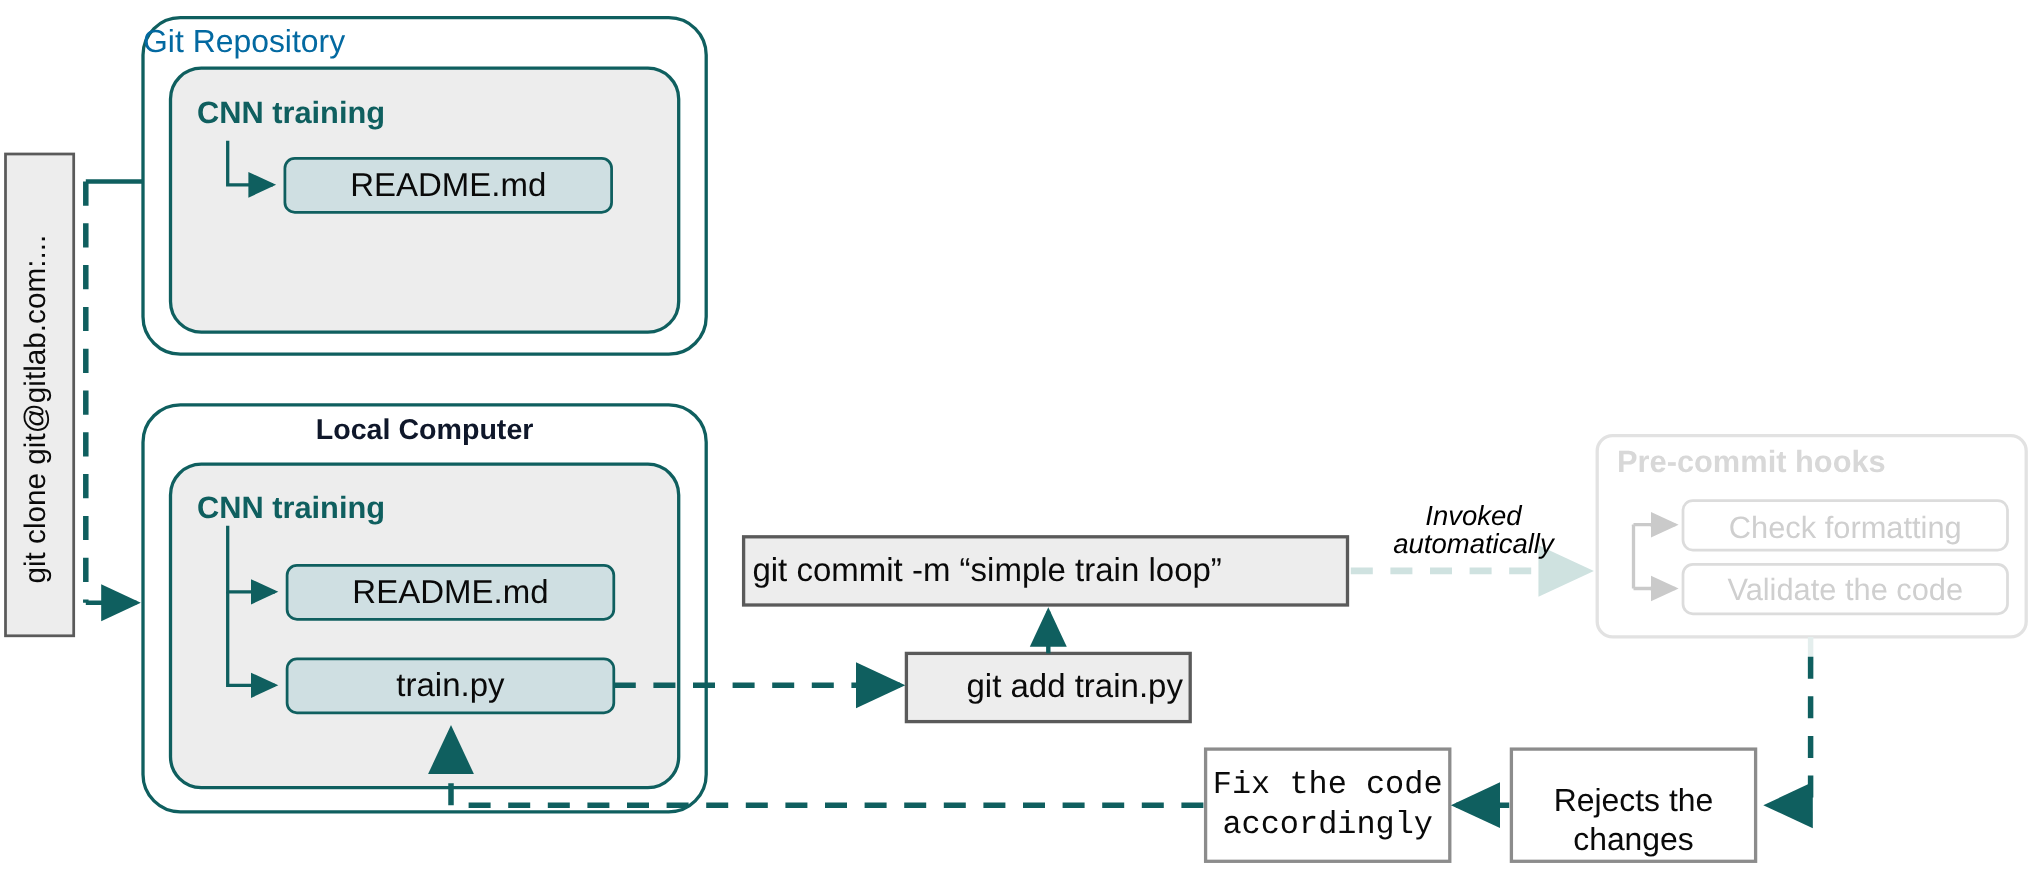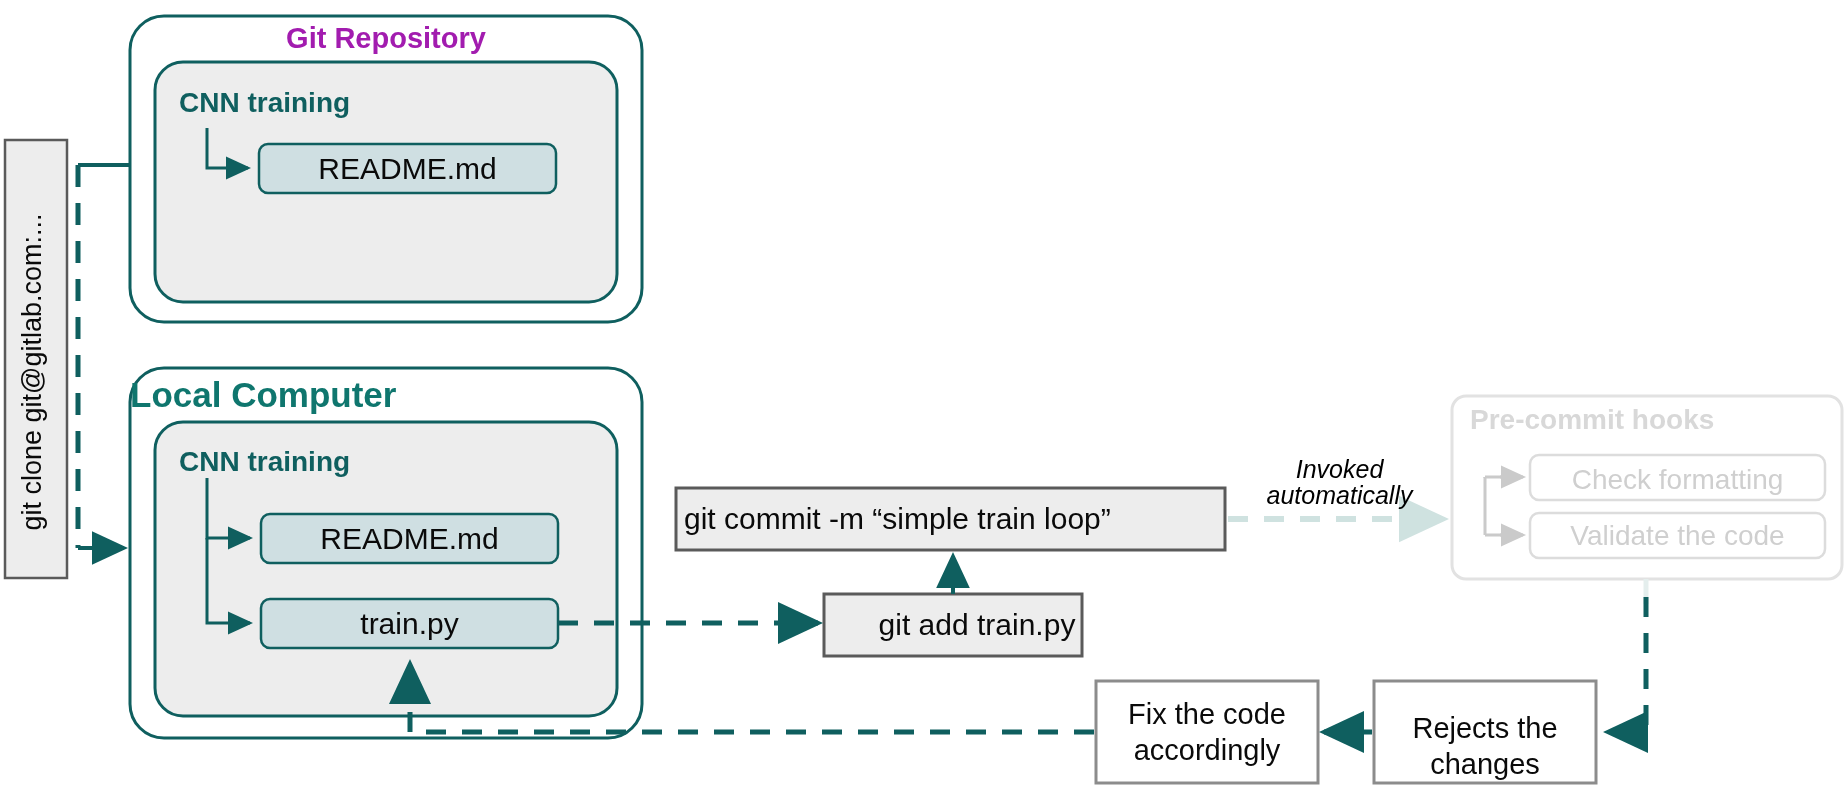--- a/index.html
+++ b/index.html
@@ -107,34 +107,34 @@
    back into train.py --&gt;
   <path d="M1094 732 L410 732 L410 664" fill="none" stroke="#0f5f5f" stroke-width="5" stroke-dasharray="20 16" marker-end="url(#ah-teal-s)"></path>
 </svg>
 
 <div style="position:absolute;left:-183px;top:346px;width:430px;height:52px;
             transform:rotate(-90deg);display:flex;align-items:center;justify-content:center;
             font-size:27px;color:#0a0a0a;white-space:nowrap;">
   <span>git clone git@gitlab.com:...</span>
 </div>
 
-<div style="position:absolute;left:130px;top:22px;width:512px;text-align:center;
-            font-size:29px;font-weight:bold;color:#a21caf;">
+<div style="position:absolute;left:130px;top:22px;width:512px;
+            font-size:29px;font-weight:normal;color:#0369a1;">
   <span>Git Repository</span>
 </div>
 <div style="position:absolute;left:179px;top:87px;font-size:28px;font-weight:bold;color:#0f5f5f;">
   <span>CNN training</span>
 </div>
 <div style="position:absolute;left:259px;top:144px;width:297px;height:49px;
             display:flex;align-items:center;justify-content:center;font-size:30px;color:#0a0a0a;">
   <span>README.md</span>
 </div>
 
-<div style="position:absolute;left:130px;top:375px;width:512px;
-            font-size:35px;font-weight:bold;color:#0f766e;">
+<div style="position:absolute;left:130px;top:375px;width:512px;text-align:center;
+            font-size:26px;font-weight:bold;color:#0f172a;">
   <span>Local Computer</span>
 </div>
 <div style="position:absolute;left:179px;top:446px;font-size:28px;font-weight:bold;color:#0f5f5f;">
   <span>CNN training</span>
 </div>
 <div style="position:absolute;left:261px;top:514px;width:297px;height:49px;
             display:flex;align-items:center;justify-content:center;font-size:30px;color:#0a0a0a;">
   <span>README.md</span>
 </div>
 <div style="position:absolute;left:261px;top:599px;width:297px;height:49px;
@@ -172,18 +172,18 @@
 </div>
 
 <div style="position:absolute;left:1374px;top:681px;width:222px;height:102px;
             display:flex;flex-direction:column;align-items:center;justify-content:center;
             font-size:29px;color:#0a0a0a;line-height:1.25;margin-top:14px;">
   <div>Rejects the</div>
   <div>changes</div>
 </div>
 <div style="position:absolute;left:1096px;top:681px;width:222px;height:102px;
             display:flex;flex-direction:column;align-items:center;justify-content:center;
-            font-size:29px;color:#0a0a0a;line-height:1.25;">
+            font-size:29px;color:#0a0a0a;line-height:1.25;font-family:Liberation Mono, monospace;">
   <div>Fix the code</div>
   <div>accordingly</div>
 </div>
 
 </div>
 
 </body></html>

